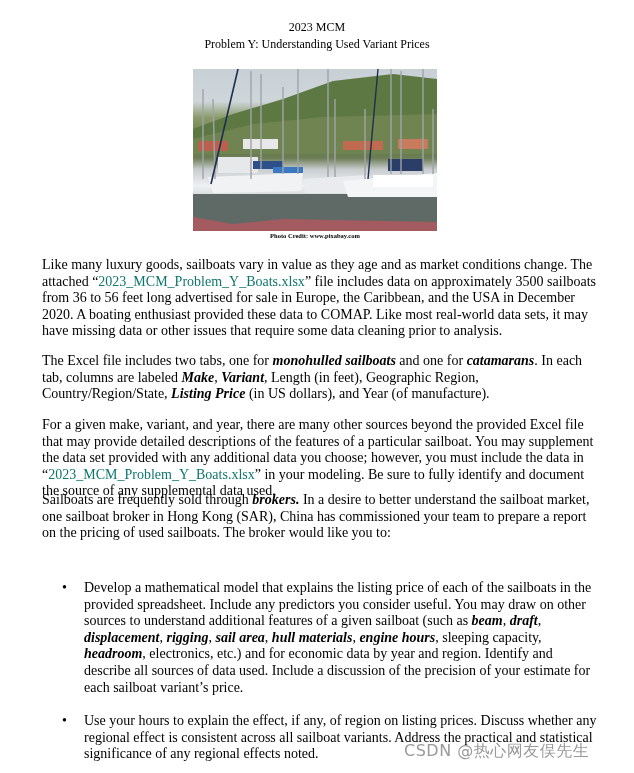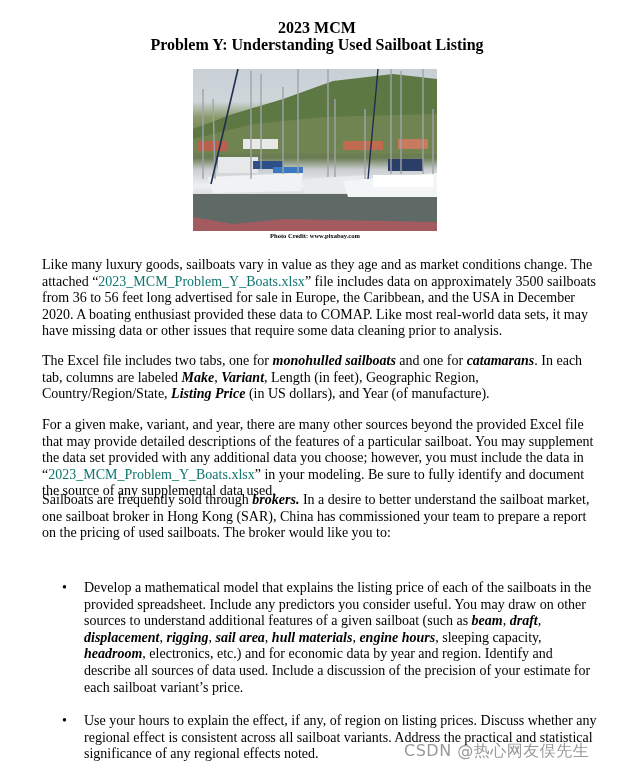--- a/index.html
+++ b/index.html
@@ -1,21 +1,21 @@
 <!DOCTYPE html>
 <html><head>
 <meta charset="utf-8">
 <style>
   html, body { margin: 0; padding: 0; background: #ffffff; }
   body {
     width: 634px; height: 773px; overflow: hidden; position: relative;
     font-family: "Liberation Serif", "DejaVu Serif", serif;
     color: #000;
   }
-  .title-block { position: absolute; top: 19px; left: 0; width: 634px; text-align: center; font-weight: bold; font-size: 16px; line-height: 17px; }
+  .title-block { position: absolute; top: 19px; left: 0; width: 634px; text-align: center; font-weight: normal; font-size: 12px; line-height: 17px; }
   .photo {
     position: absolute; left: 193px; top: 69px; width: 244px; height: 162px; overflow: hidden;
     background: linear-gradient(180deg, #c8d0d6 0%, #cfd6da 20%, #8a9a6a 30%, #5f7a45 45%, #6c7d55 55%, #c9cdd0 62%, #eef0f2 72%, #d9dde0 78%, #6b7570 86%, #5c6660 94%, #a56a6a 100%);
   }
   .photo svg { position: absolute; left: 0; top: 0; }
   .caption { position: absolute; top: 232px; left: 193px; width: 244px; text-align: center; font-size: 6.5px; font-weight: bold; }
   .para {
     position: absolute; left: 42px; width: 560px; font-size: 14px; line-height: 16.6px; margin: 0;
   }
   .link { color: #0f766e; }
@@ -23,21 +23,21 @@
   .bullet-list { position: absolute; left: 62px; width: 540px; margin: 0; padding: 0; list-style: none; font-size: 14px; line-height: 16.6px; }
   .bullet-list li { position: relative; padding-left: 22px; }
   .bullet-list li .dot { position: absolute; left: 0; top: 0; }
   .watermark { position: absolute; left: 404px; top: 741px; font-family: "DejaVu Sans", sans-serif; font-size: 16px; color: #9a9a9a; letter-spacing: 0.5px; }
 </style>
 </head>
 <body>
 
 <div class="title-block">
   <div>2023 MCM</div>
-  <div>Problem Y: Understanding Used Sailboat Listing</div>
+  <div>Problem Y: Understanding Used Variant Prices</div>
 </div>
 
 <div class="photo" title="Marina with moored sailboats and catamarans in front of a green hillside">
   <svg width="244" height="162" viewBox="0 0 244 162">
 
     <path d="M0,60 L40,45 L90,30 L140,12 L200,5 L244,10 L244,85 L0,85 Z" fill="#5d7843"></path>
     <path d="M0,70 L60,55 L130,48 L244,45 L244,85 L0,85 Z" fill="#6f8451"></path>
 
     <rect x="5" y="72" width="30" height="10" fill="#b9614e"></rect>
     <rect x="50" y="70" width="35" height="10" fill="#e8e8e8"></rect>

